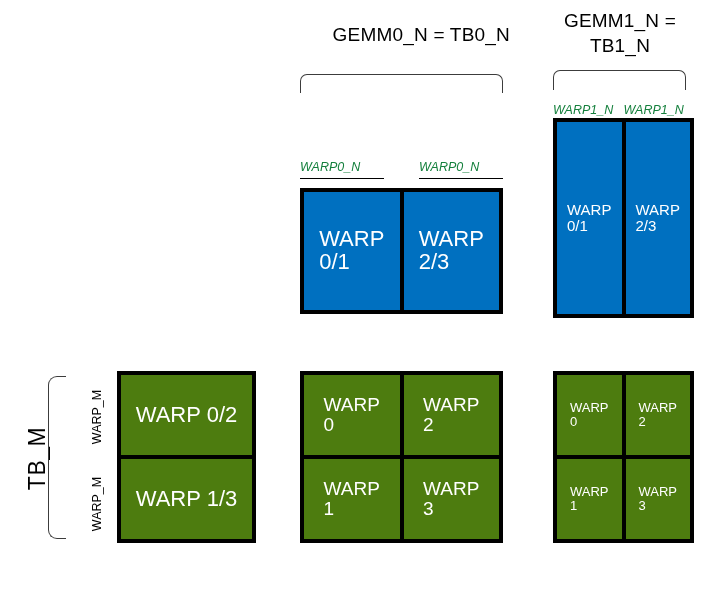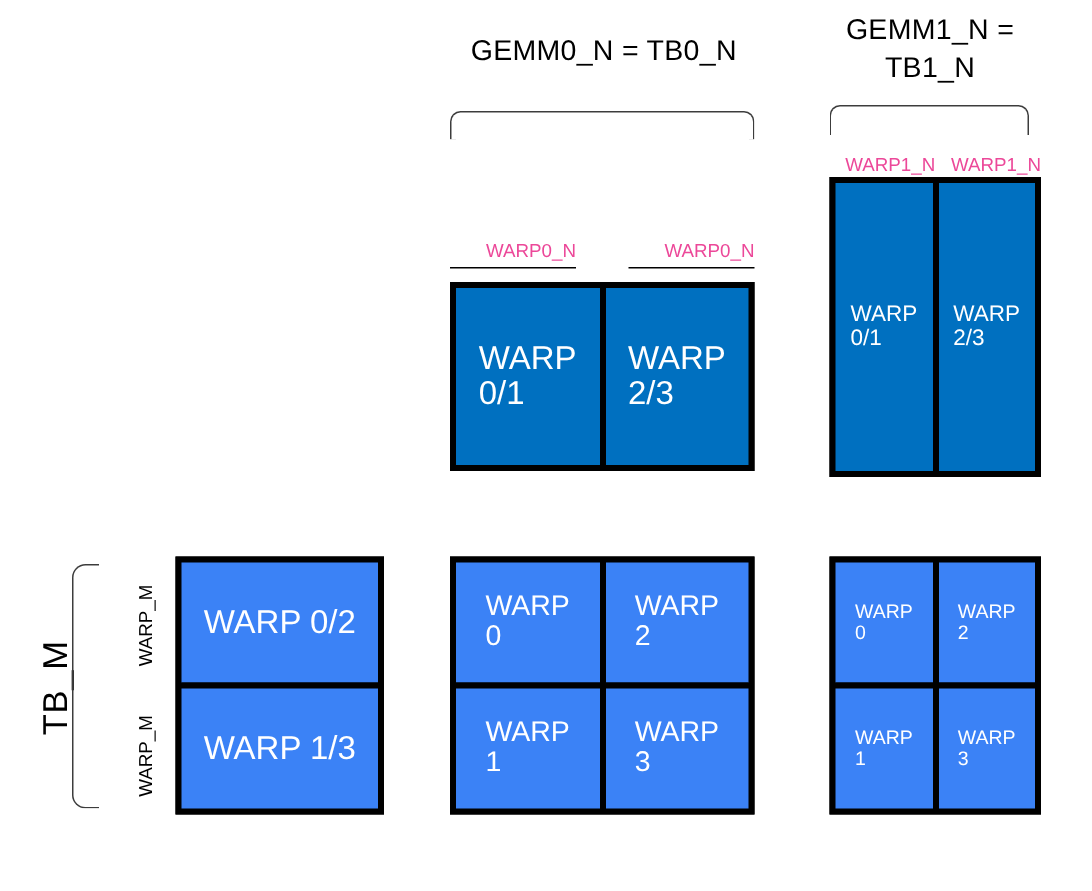--- a/index.html
+++ b/index.html
@@ -41,23 +41,24 @@
     border-left: 1.8px solid #3c3c3c;
     border-top: 1.8px solid #3c3c3c;
     border-bottom: 1.8px solid #3c3c3c;
     border-radius: 9px 0 0 9px;
     box-sizing: border-box;
   }
 
   
   .tick-label {
     font-size: 12.5px;
-    color: #ec4899;
-    text-align: right;
+    color: #15803d;
+    text-align: left;
     white-space: nowrap;
+    font-style: italic;
   }
   .tick-underline {
     border-top: 1.4px solid #000000;
   }
 
   
   .vlabel {
     font-size: 12.5px;
     color: #000000;
     white-space: nowrap;
@@ -90,36 +91,36 @@
     display: flex;
     align-items: center;
     justify-content: center;
     text-align: left;
     color: #ffffff;
     line-height: 1.04;
     white-space: pre-line;
     font-weight: 400;
   }
   .cell.blue  { background: #0070c0; }
-  .cell.green { background: #3b82f6; }
+  .cell.green { background: #4d7c0f; }
 
   .sep-v { width: 4px; background: #000000; flex: 0 0 4px; }
   .sep-h { height: 4px; background: #000000; flex: 0 0 4px; }
 
   .fs-22 { font-size: 22px; }
   .fs-19 { font-size: 19px; }
   .fs-16 { font-size: 15px; }
   .fs-13 { font-size: 13px; }
 </style>
 </head>
 <body>
 
 <div id="canvas">
 
-  <div class="abs heading" style="left:295px; top:22px; width:215px;">GEMM0_N = TB0_N</div>
+  <div class="abs heading" style="left:295px; top:22px; width:215px;text-align:right;">GEMM0_N = TB0_N</div>
 
   <div class="abs heading" style="left:550px; top:8px; width:140px;">GEMM1_N =
 TB1_N</div>
 
   <div class="abs hbracket" style="left:300px; top:74px; width:203px; height:19px;"></div>
 
   <div class="abs hbracket" style="left:553px; top:70px; width:133px; height:20px;"></div>
 
   <div class="abs" style="left:300px; top:160px; width:203px; display:flex;gap:35px;">
     <div style="flex:1 1 0;">

